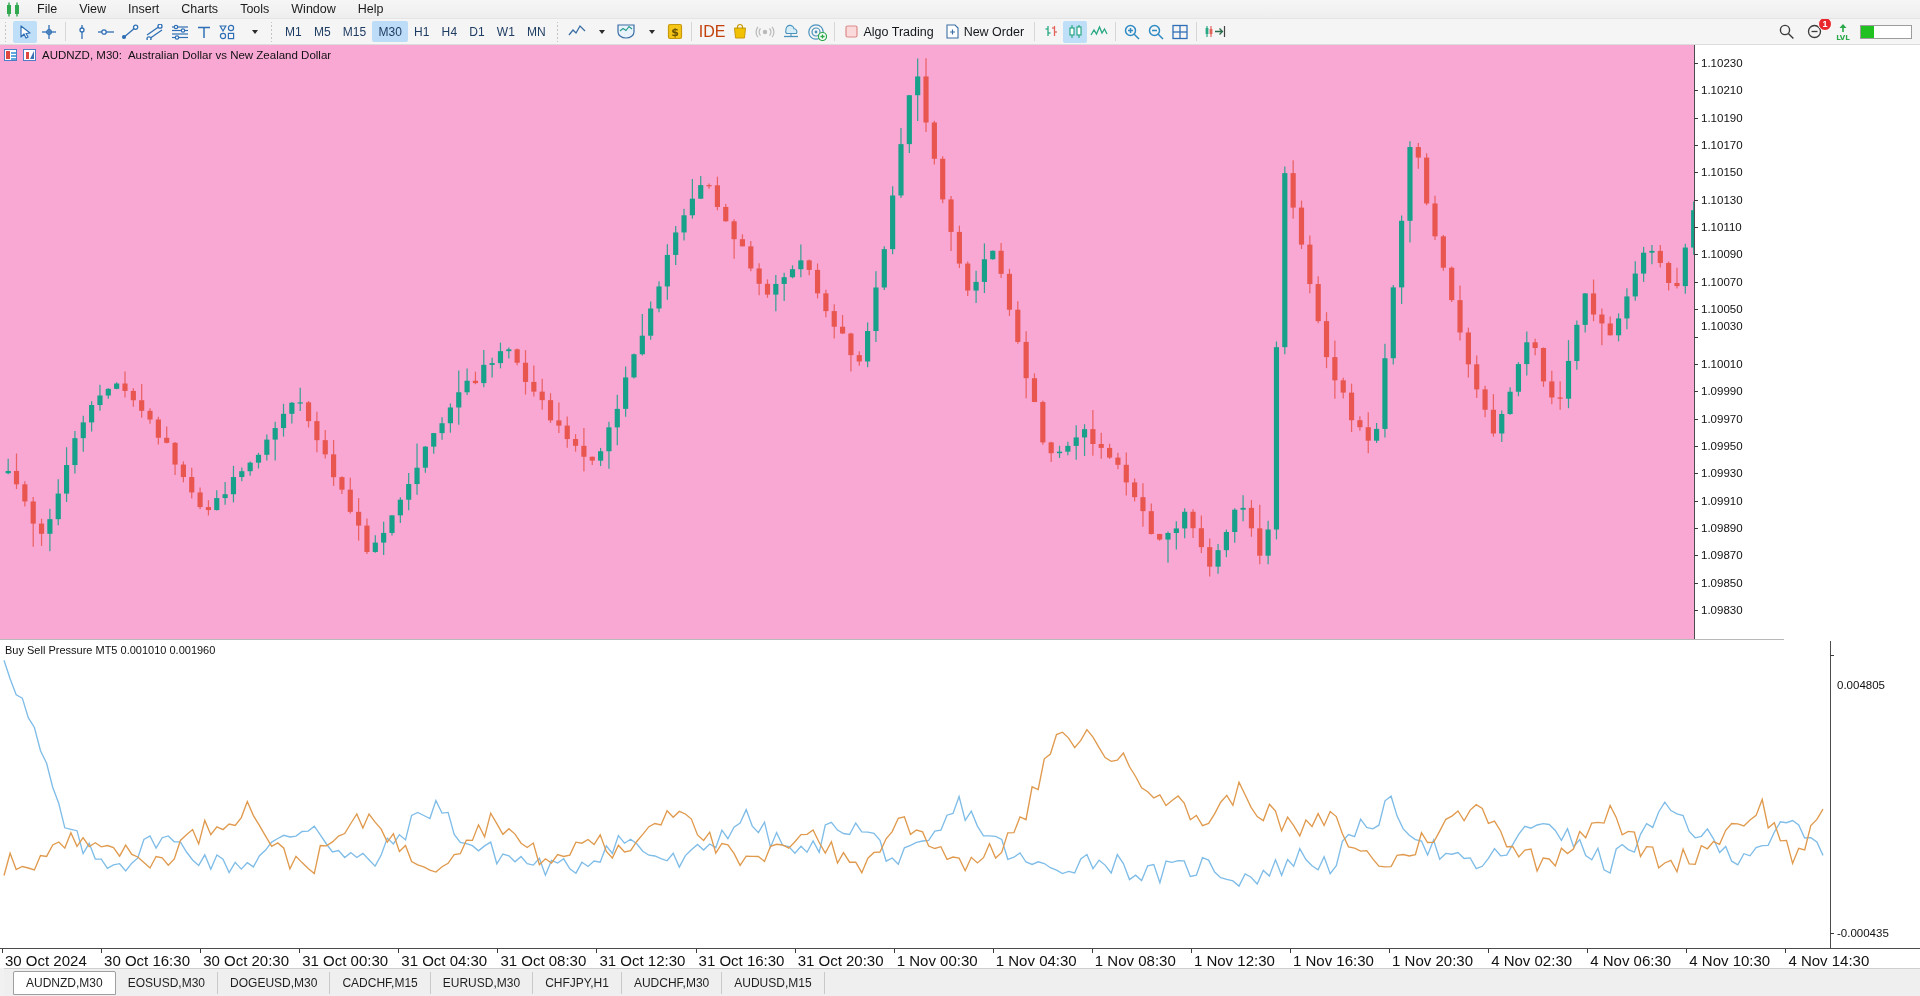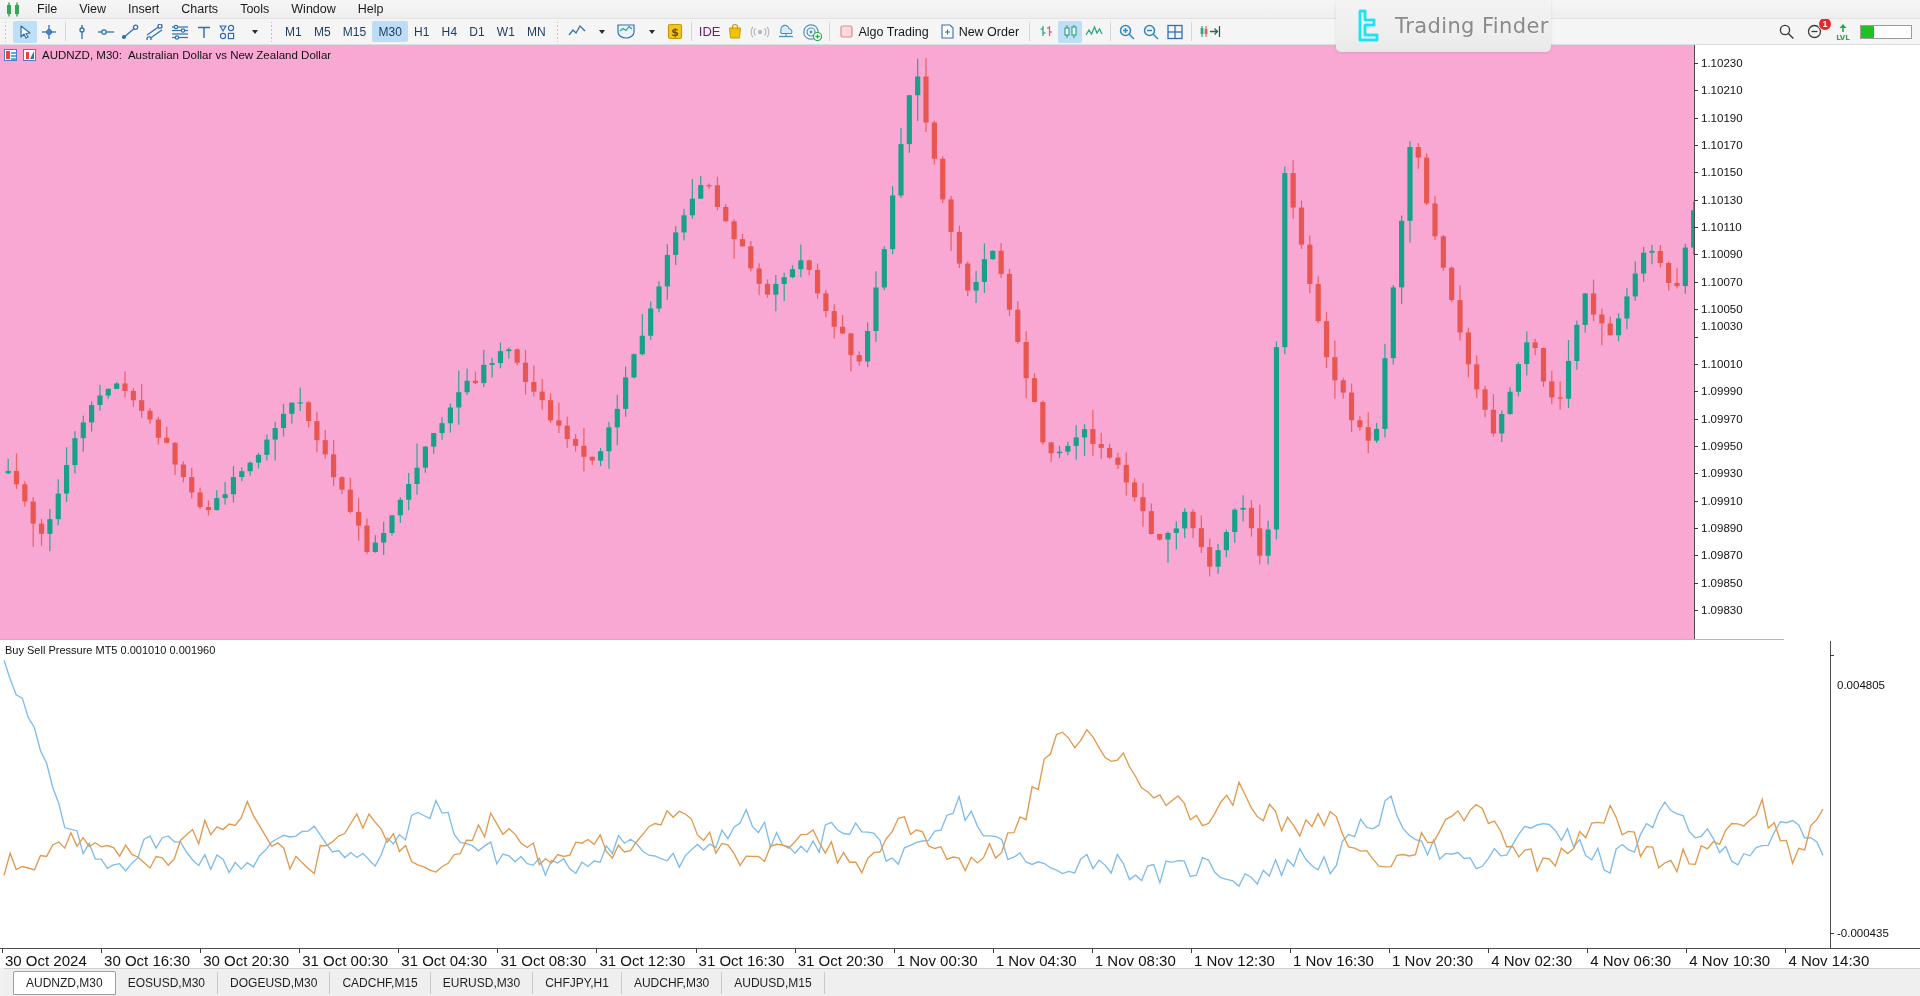--- a/index.html
+++ b/index.html
@@ -292,21 +292,21 @@
     <div class="tb-btn">
       <svg width="16" height="17" viewBox="0 0 16 17">
           <rect x="1.5" y="1.5" width="13" height="14" rx="1.5" fill="#f5c518" stroke="#c79a0a" stroke-width="1.2"></rect>
           <text x="8" y="12.5" font-size="11" font-family="DejaVu Sans" text-anchor="middle" fill="#6b5200" font-weight="bold">$</text>
         </svg>
     </div>
 
     <div class="tb-sep"></div>
 
     <div class="tb-btn">
-      <span style="font-size:13px;color:#701a75;font-weight:500">IDE</span>
+      <span style="font-size:16px;color:#c2410c;font-weight:500">IDE</span>
     </div>
     <div class="tb-btn">
       <svg width="16" height="17" viewBox="0 0 16 17">
           <path d="M2.5 5 h11 l-1 10 h-9 Z" fill="#f2c200" stroke="#c79a0a" stroke-width="1"></path>
           <path d="M5.5 6 V4 a2.5 2.5 0 0 1 5 0 V6" fill="none" stroke="#c79a0a" stroke-width="1.2"></path>
         </svg>
     </div>
     <div class="tb-btn">
       <svg width="20" height="16" viewBox="0 0 20 16">
           <g stroke="#b9b9b9" stroke-width="1.2" fill="none">
@@ -457,33 +457,20 @@
             <rect x="9.2" y="6" width="1.6" height="4" fill="#2aa84a"></rect>
             <text x="10" y="18" font-size="7" font-family="DejaVu Sans" text-anchor="middle" fill="#2aa84a" font-weight="bold">LVL</text>
           </svg>
       </div>
       <div class="lvl-bar">
           <i></i>
         </div>
     </div>
   </div>
 
-  <div class="brandpill">
-    <span>
-      <svg width="30" height="34" viewBox="0 0 30 34">
-        <g fill="none" stroke="#1fe3f5" stroke-width="2.6">
-          <path d="M4 2 h5 v9"></path>
-          <path d="M9 11 h9 v5 h-9"></path>
-          <path d="M9 16 v10 h12 v5 H4 V2"></path>
-        </g>
-        <path d="M4 2 h5 v9 h9 v5 h-9 v10 h12 v5 H4 Z" fill="none" stroke="#1fe3f5" stroke-width="2.4" stroke-linejoin="round"></path>
-      </svg>
-    </span>
-    <span class="bname">Trading Finder</span>
-  </div>
 
   <div class="chartwrap">
 
     <div class="pricepane">
       <div class="chart-label">
         <span class="ico-sq"></span>
         <span class="ico-sq2"></span>
         <span>AUDNZD, M30:</span>
         <span>Australian Dollar vs New Zealand Dollar</span>
       </div>

